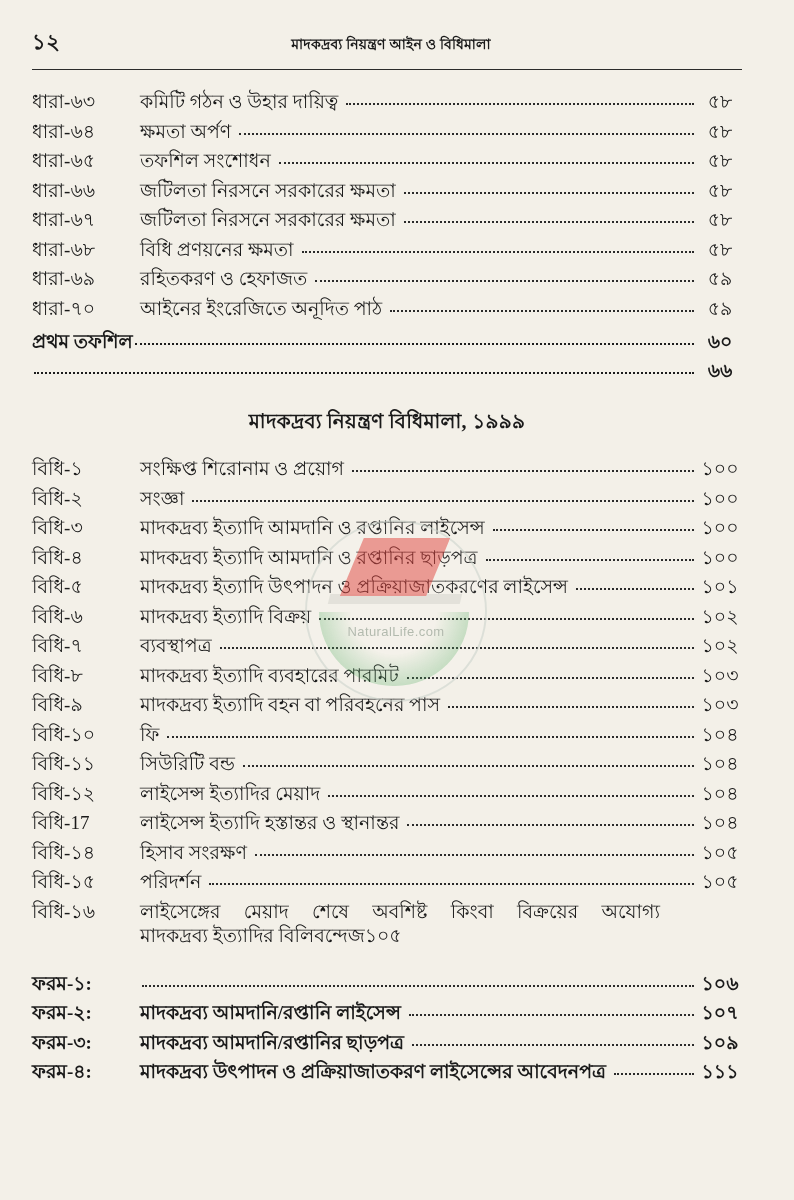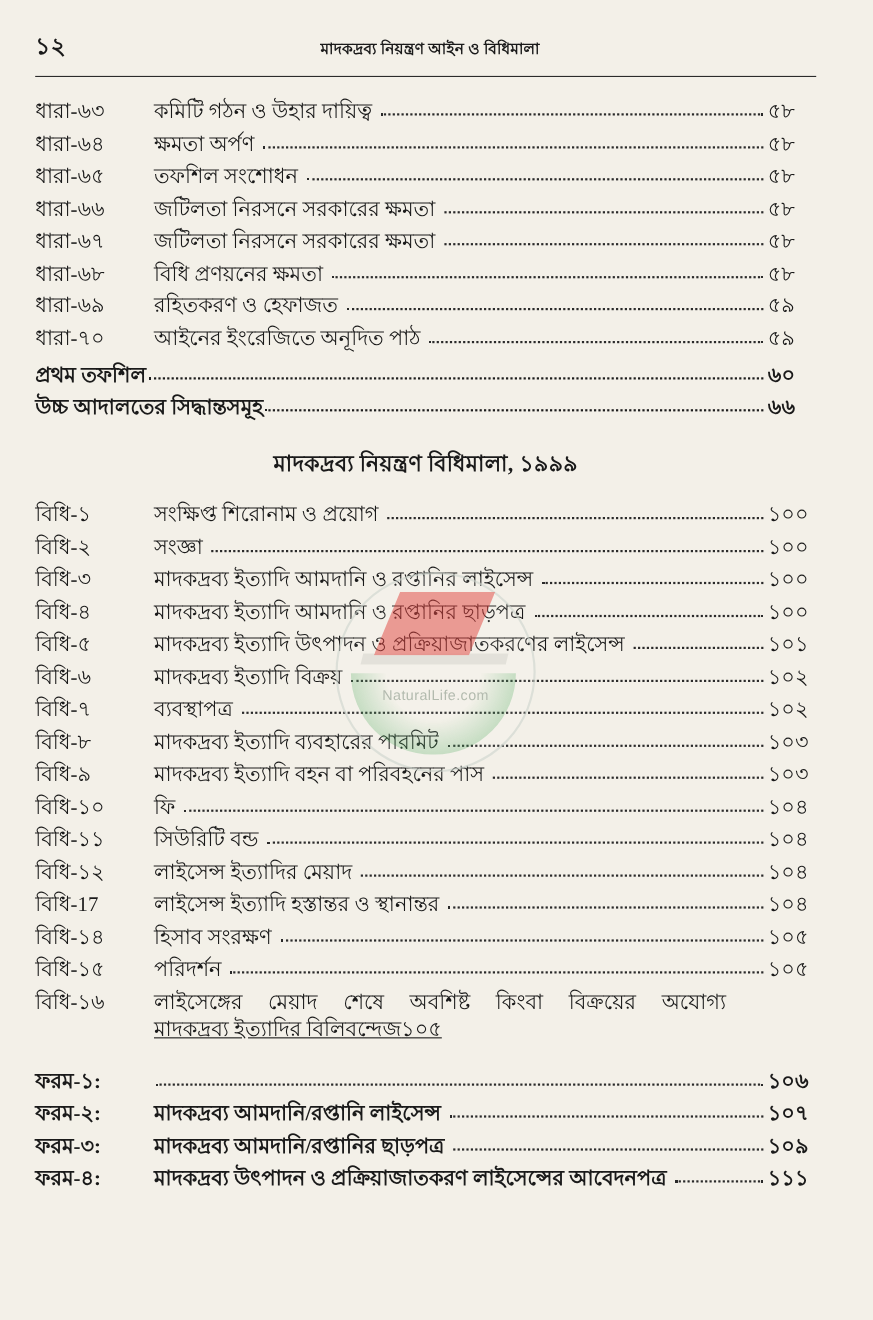--- a/index.html
+++ b/index.html
@@ -71,21 +71,21 @@
   }
   .toc-row .dots {
     flex: 1 1 auto;
     border-bottom: 2px dotted #2a2a2a;
     margin: 0 4px 6px 2px;
     min-width: 10px;
     height: 1px;
   }
   .toc-row .pg {
     flex: 0 0 auto;
-    text-align: left;
+    text-align: center;
     min-width: 44px;
     font-size: 19px;
   }
 
   .toc-row.bold .label,
   .toc-row.bold .title,
   .toc-row.bold .pg {
     font-weight: 700;
   }
   .toc-row.bold .dots {
@@ -103,21 +103,20 @@
     text-align: justify;
     text-align-last: justify;
     white-space: normal;
   }
   .continuation {
     display: flex;
     align-items: flex-start;
     font-size: 19px;
     margin-bottom: 21px;
     margin-top: -4px;
-    text-decoration: underline;
   }
   .continuation .spacer {
     flex: 0 0 108px;
   }
 
   
   .doc-heading {
     text-align: center;
     font-size: 20px;
     font-weight: 700;
@@ -261,21 +260,20 @@
       <span class="pg">৫৯</span>
     </div>
 
     <div class="toc-row bold section-bold">
       <span class="label" style="flex:0 0 auto;width:auto;">প্রথম তফশিল</span>
       <span class="dots"></span>
       <span class="pg">৬০</span>
     </div>
 
     <div class="toc-row bold">
-      <span class="label" style="flex:0 0 auto;width:auto;">উচ্চ আদালতের সিদ্ধান্তসমূহ</span>
       <span class="dots"></span>
       <span class="pg">৬৬</span>
     </div>
   </div>
 
   <div class="doc-heading">মাদকদ্রব্য নিয়ন্ত্রণ বিধিমালা, ১৯৯৯</div>
 
   <div class="toc">
 
     <div class="toc-row">

